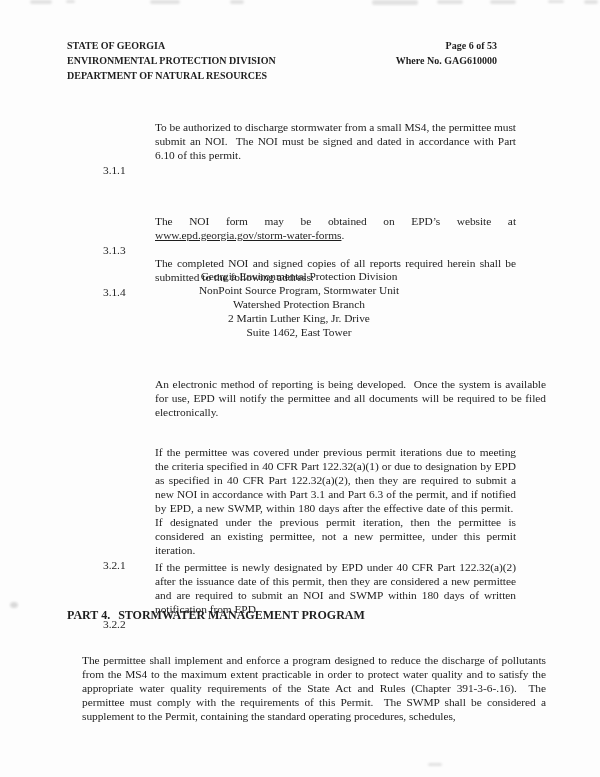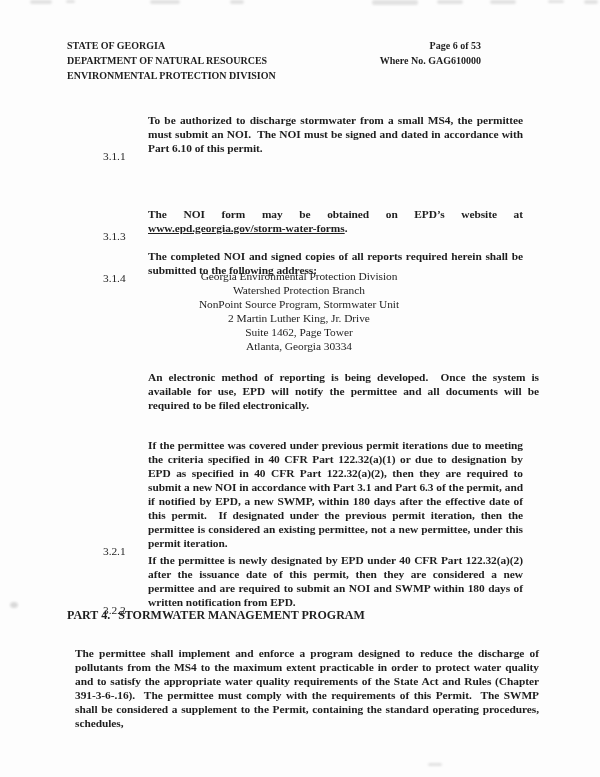--- a/index.html
+++ b/index.html
@@ -7,29 +7,29 @@
     width:600px;height:777px;
     background:#ffffff;
     font-family:"Liberation Serif","DejaVu Serif",serif;
     color:#1e1e1e;
   }
   .page{
     position:relative;width:600px;height:777px;overflow:hidden;
     background:#fdfdfd;
   }
   .abs{position:absolute;}
-  p{margin:8px;font-weight:bold;}
+  p{margin:15px;}
   .body-text{
     font-size:11.4px;line-height:14px;letter-spacing:-0.05px;
   }
   .just{text-align:justify;}
   
   .hdr{font-weight:bold;font-size:10px;line-height:15px;}
   .hdr-left{left:67px;top:38px;}
-  .hdr-right{right:119px;top:38px;text-align:right;}
+  .hdr-right{right:103px;top:38px;text-align:right;}
   
   .clause{left:103px;width:428px;display:flex;align-items:flex-end;}
   .clause .num{width:37px;flex:none;}
   .clause .ctext{flex:1;}
   
   .sec-head{left:69px;width:462px;display:flex;}
   .sec-head .num{width:36px;flex:none;}
   .u{text-decoration:underline;}
   
   .address{left:67px;width:464px;text-align:center;line-height:14px;}
@@ -56,22 +56,22 @@
   <div class="smudge" style="left:372px;top:0;width:46px;height:5px"></div>
   <div class="smudge" style="left:437px;top:0;width:26px;height:4px"></div>
   <div class="smudge" style="left:490px;top:0;width:26px;height:4px"></div>
   <div class="smudge" style="left:548px;top:0;width:16px;height:3px"></div>
   <div class="smudge" style="left:584px;top:0;width:14px;height:4px"></div>
   <div class="speck" style="left:10px;top:602px;width:8px;height:6px"></div>
   <div class="smudge" style="left:428px;top:763px;width:14px;height:3px"></div>
 
   <div class="abs hdr hdr-left">
     <div>STATE OF GEORGIA</div>
+    <div>ENVIRONMENTAL PROTECTION DIVISION</div>
     <div>DEPARTMENT OF NATURAL RESOURCES</div>
-    <div>ENVIRONMENTAL PROTECTION DIVISION</div>
   </div>
   <div class="abs hdr hdr-right">
     <div>Page 6 of 53</div>
     <div>Where No. GAG610000</div>
   </div>
 
   <div class="abs body-text clause" style="top:105px">
     <span class="num">3.1.1</span>
     <p class="ctext just">To be authorized to discharge stormwater from a small MS4, the permittee must submit an NOI.&nbsp; The NOI must be signed and dated in accordance with Part 6.10 of this permit.</p>
   </div>
@@ -83,25 +83,24 @@
       <span class="u">www.epd.georgia.gov/storm-water-forms</span><span>.</span></p>
   </div>
 
   <div class="abs body-text clause" style="top:241px">
     <span class="num">3.1.4</span>
     <p class="ctext just">The completed NOI and signed copies of all reports required herein shall be submitted to the following address:</p>
   </div>
 
   <div class="abs body-text address" style="top:269px">
     <div>Georgia Environmental Protection Division</div>
+    <div>NonPoint Source Program, Stormwater Unit</div>
     <div>Watershed Protection Branch</div>
-    <div>NonPoint Source Program, Stormwater Unit</div>
     <div>2 Martin Luther King, Jr. Drive</div>
-    <div>Suite 1462, Page Tower</div>
-    <div>Atlanta, Georgia 30334</div>
+    <div>Suite 1462, East Tower</div>
   </div>
 
   <p class="abs body-text note just" style="top:362px">An electronic method of reporting is being developed.&nbsp; Once the system is available for use, EPD will notify the permittee and all documents will be required to be filed electronically.</p>
 
 
   <div class="abs body-text clause" style="top:430px">
     <span class="num">3.2.1</span>
     <p class="ctext just">If the permittee was covered under previous permit iterations due to meeting the criteria specified in 40 CFR Part 122.32(a)(1) or due to designation by EPD as specified in 40 CFR Part 122.32(a)(2), then they are required to submit a new NOI in accordance with Part 3.1 and Part 6.3 of the permit, and if notified by EPD, a new SWMP, within 180 days after the effective date of this permit.&nbsp; If designated under the previous permit iteration, then the permittee is considered an existing permittee, not a new permittee, under this permit iteration.</p>
   </div>
 

